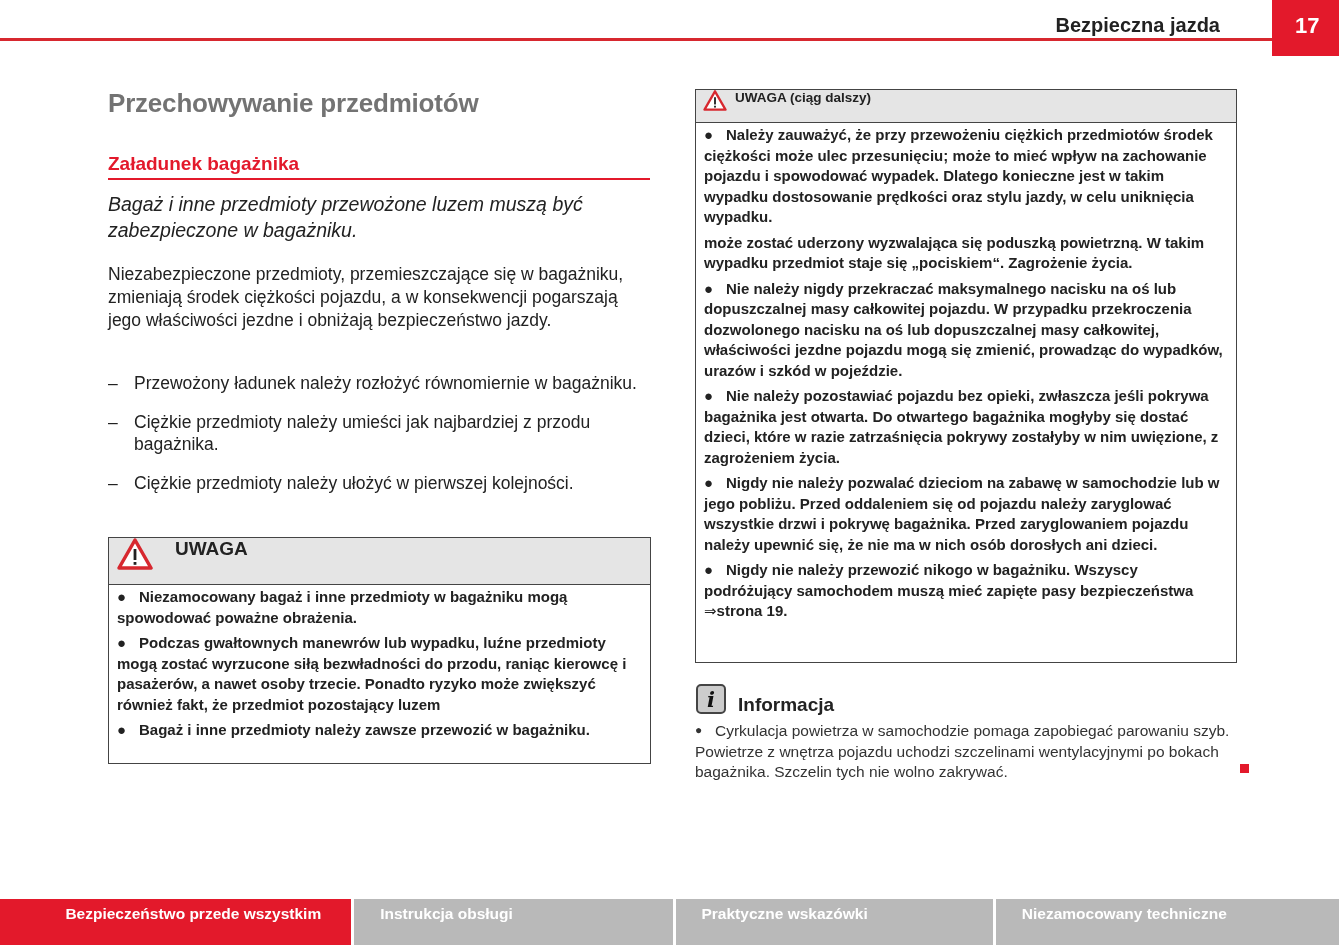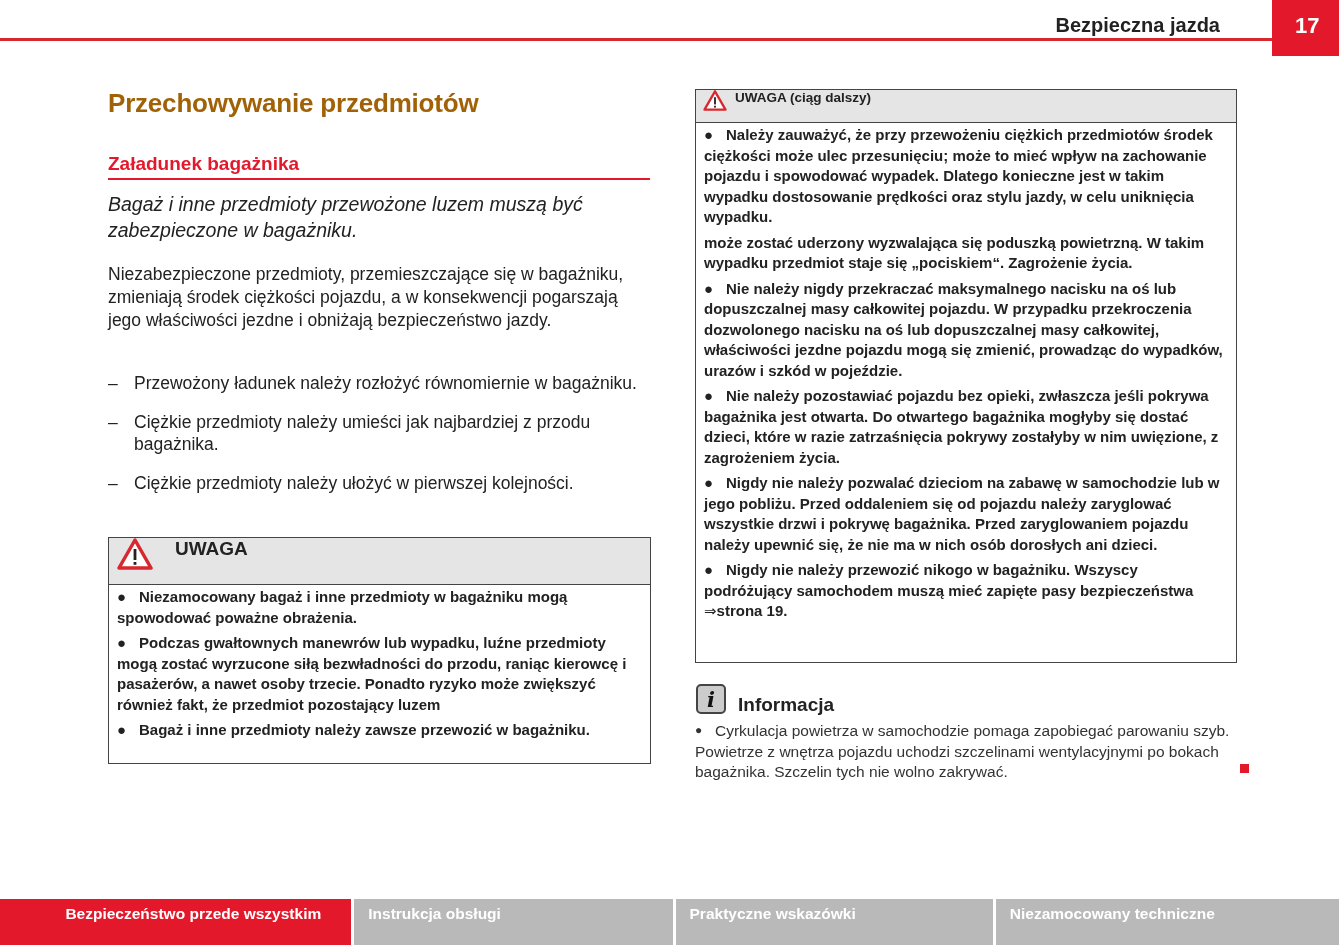--- a/index.html
+++ b/index.html
@@ -10,21 +10,21 @@
   }
   .abs { position: absolute; }
 
   
   .hdr-line { left: 0; top: 38px; width: 1272px; height: 3px; background: #d7282f; }
   .hdr-title { right: 119px; top: 14px; font-size: 20px; font-weight: bold; color: #222; }
   .hdr-page { left: 1272px; top: 0; width: 67px; height: 56px; background: #e3192b;
     color: #fff; font-weight: bold; font-size: 22px; box-sizing: border-box; padding: 13px 0 0 23px; }
 
   
-  .h1 { left: 108px; top: 88px; font-size: 26px; font-weight: bold; color: #a16207; letter-spacing: -0.2px; }
+  .h1 { left: 108px; top: 88px; font-size: 26px; font-weight: bold; color: #737373; letter-spacing: -0.2px; }
   .h2 { left: 108px; top: 153px; width: 542px; font-size: 19px; font-weight: bold; color: #e3192b;
     border-bottom: 2px solid #e3192b; padding-bottom: 3px; }
   .intro { left: 108px; top: 191px; width: 545px; font-size: 19.5px; font-style: italic; line-height: 26px; color: #222; }
   .para { left: 108px; top: 263px; width: 545px; font-size: 17.5px; line-height: 23px; color: #222; }
   .dash-list { left: 108px; top: 372px; width: 545px; margin: 0; padding: 0; list-style: none; font-size: 17.5px; line-height: 22px; }
   .dash-list li { position: relative; padding-left: 26px; margin-bottom: 17px; }
   .dash-list li .dash { position: absolute; left: 0; top: 0; }
 
   
   .warn { border: 1px solid #444; background: #fff; box-sizing: border-box; }
@@ -47,21 +47,21 @@
     box-sizing: border-box; display: flex; align-items: center; justify-content: center;
     font-family: "DejaVu Serif", serif; font-weight: bold; font-style: italic; font-size: 21px; color: #111; }
   .info-title { font-size: 19px; font-weight: bold; margin-left: 12px; margin-top: 12px; color: #222; }
   .info-text { left: 695px; top: 720px; width: 548px; font-size: 15.5px; line-height: 20.5px; color: #333; }
   .end-mark { left: 1240px; top: 764px; width: 9px; height: 9px; background: #e3192b; }
 
   
   .footer { left: 0; top: 899px; width: 1339px; height: 46px; display: flex; }
   .ftab { height: 46px; box-sizing: border-box; font-size: 15.5px; font-weight: bold; color: #fff; padding-top: 6px; }
   .ftab.active { background: #e3192b; width: 352px; text-align: right; padding-right: 30px; }
-  .ftab.inactive { background: #b9b9b9; padding-left: 14px; margin-left: 3px; }
+  .ftab.inactive { background: #b9b9b9; padding-left: 26px; margin-left: 3px; }
   .ftab.t2 { width: 319px; }
   .ftab.t3 { width: 318px; }
   .ftab.t4 { width: 344px; }
 </style>
 </head>
 <body>
 
 <div class="abs hdr-line"></div>
 <div class="abs hdr-title">Bezpieczna jazda</div>
 <div class="abs hdr-page">17</div>

